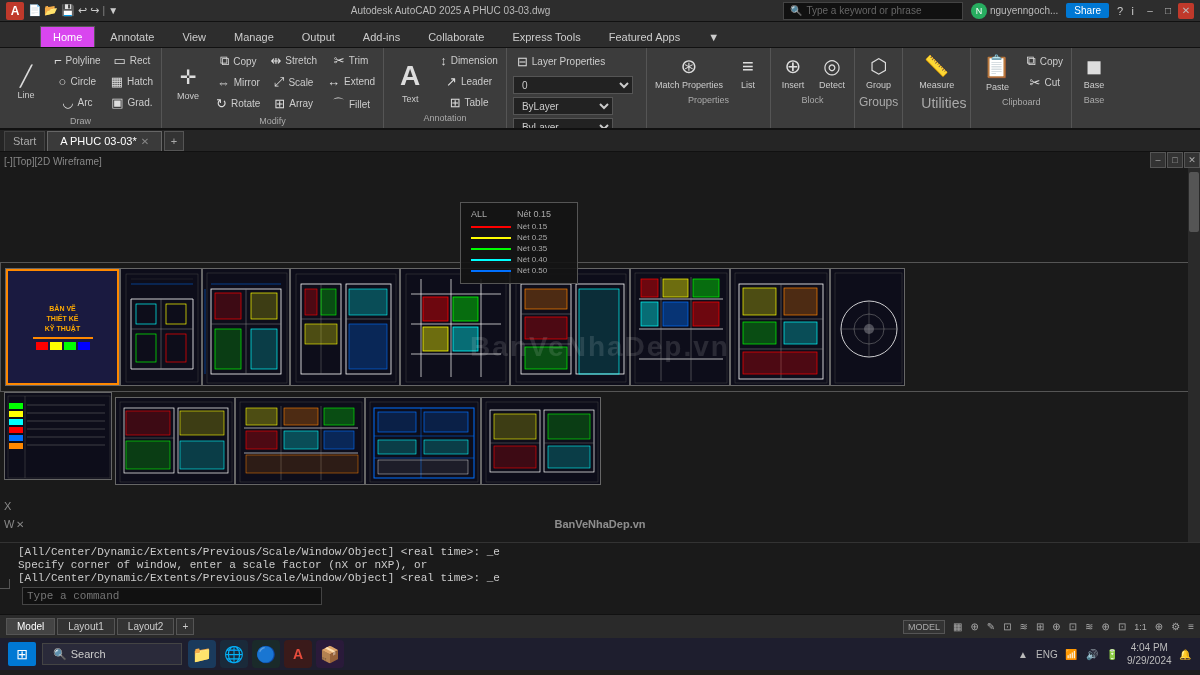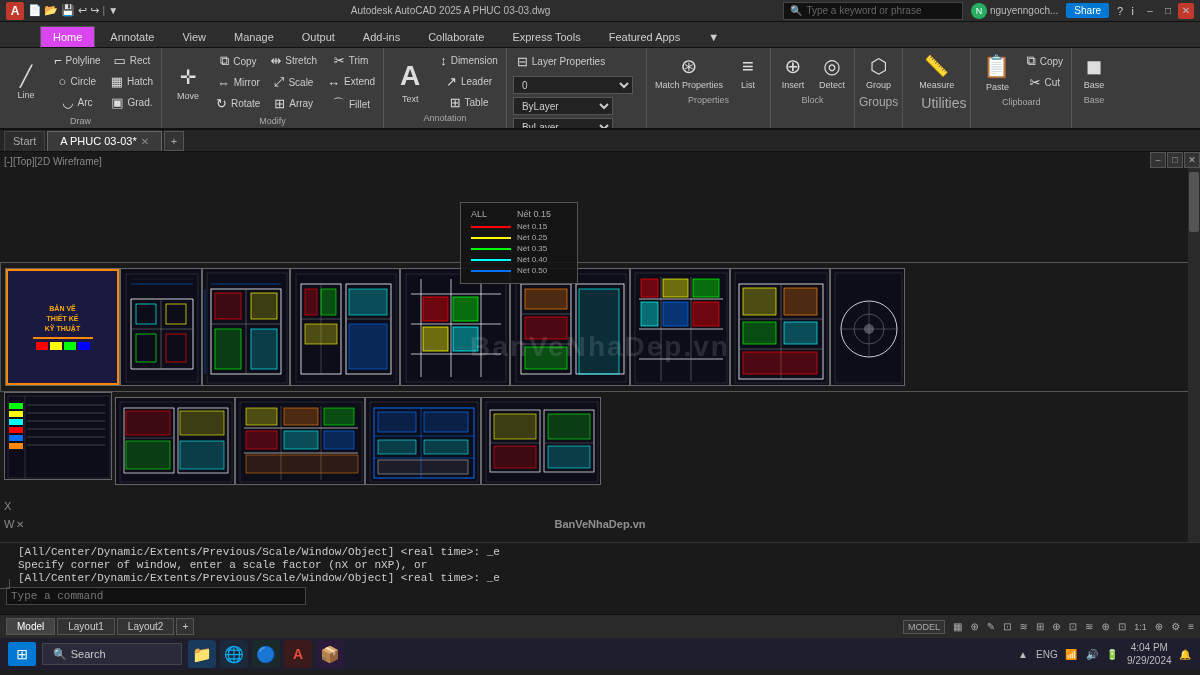--- a/index.html
+++ b/index.html
@@ -301,20 +301,21 @@
       font-size: 11px;
       color: #ccc;
       position: relative;
     }
     .cmd-line { margin-bottom: 1px; }
     #cmd-input-row {
       display: flex;
       align-items: center;
       gap: 4px;
       margin-top: 3px;
+      margin-left: 16px;
     }
     #cmd-input {
       background: #111;
       border: 1px solid #444;
       color: #ccc;
       font-family: 'Courier New', monospace;
       font-size: 11px;
       padding: 2px 4px;
       width: 300px;
       height: 18px;

